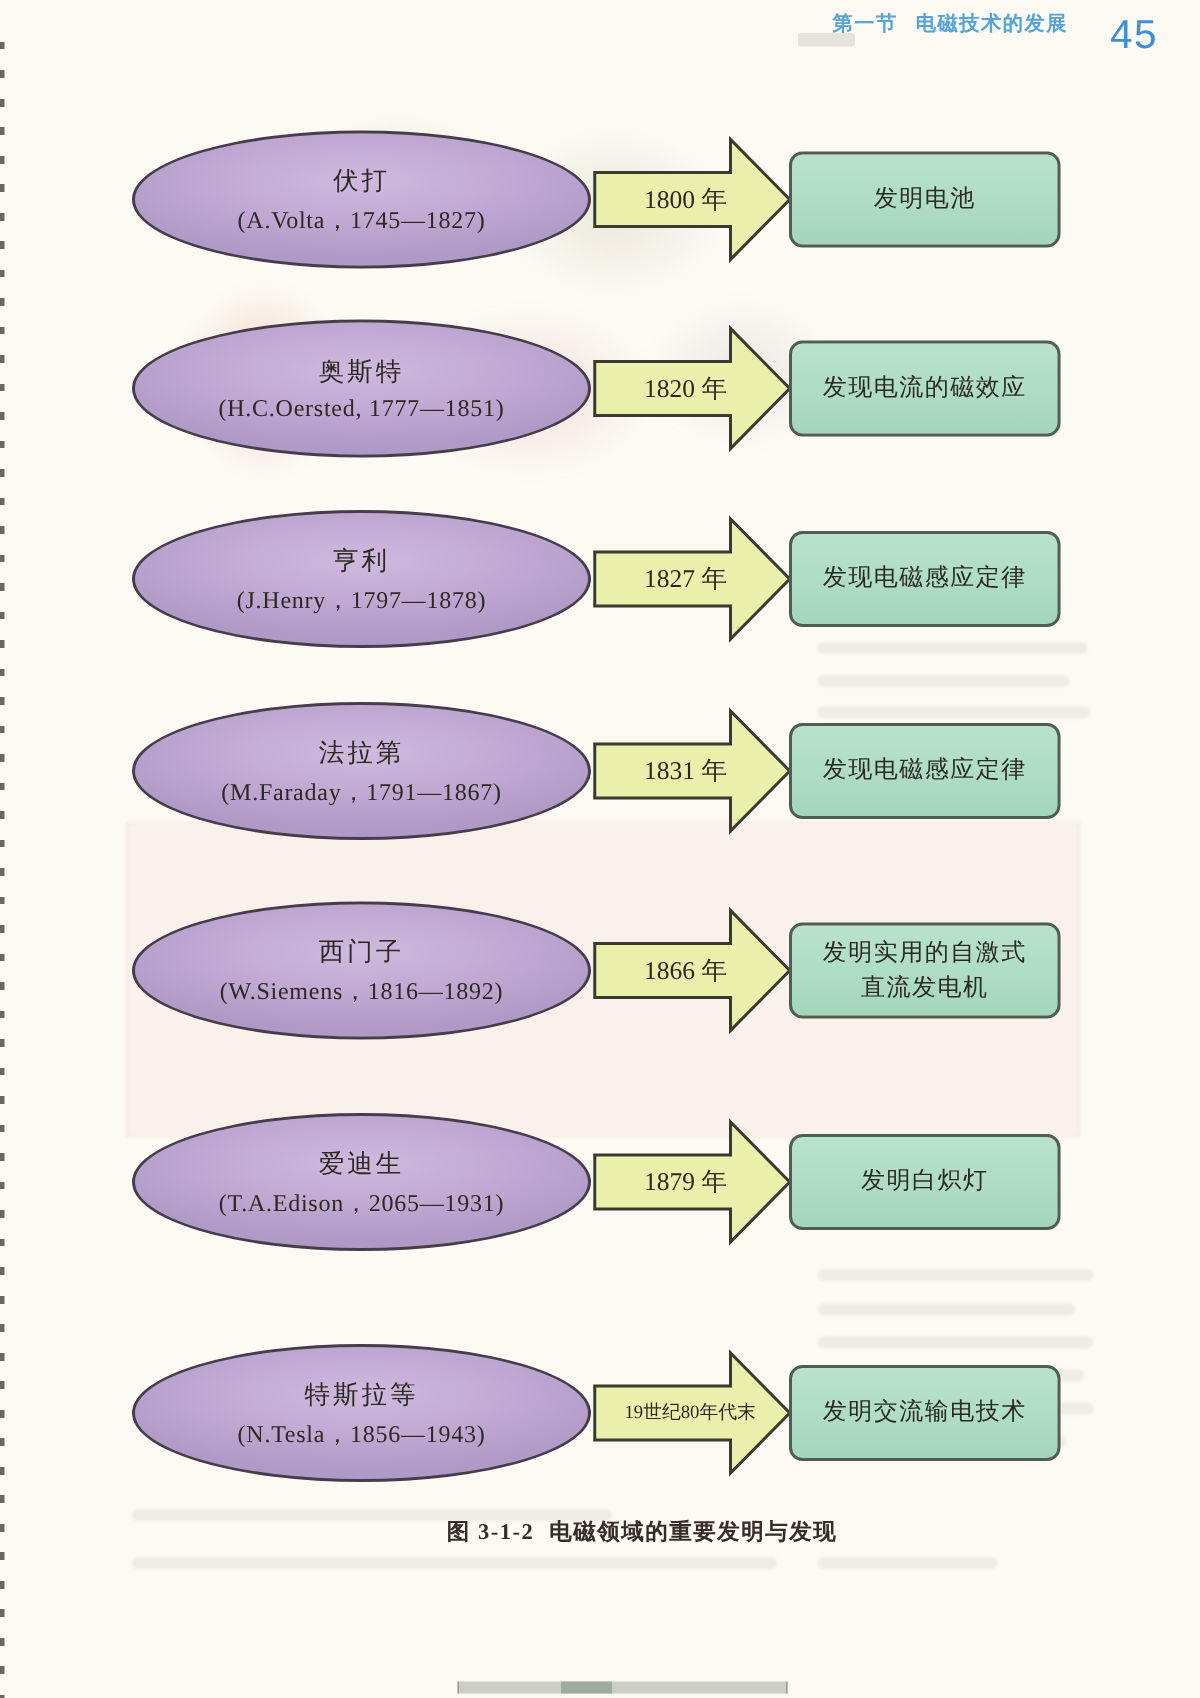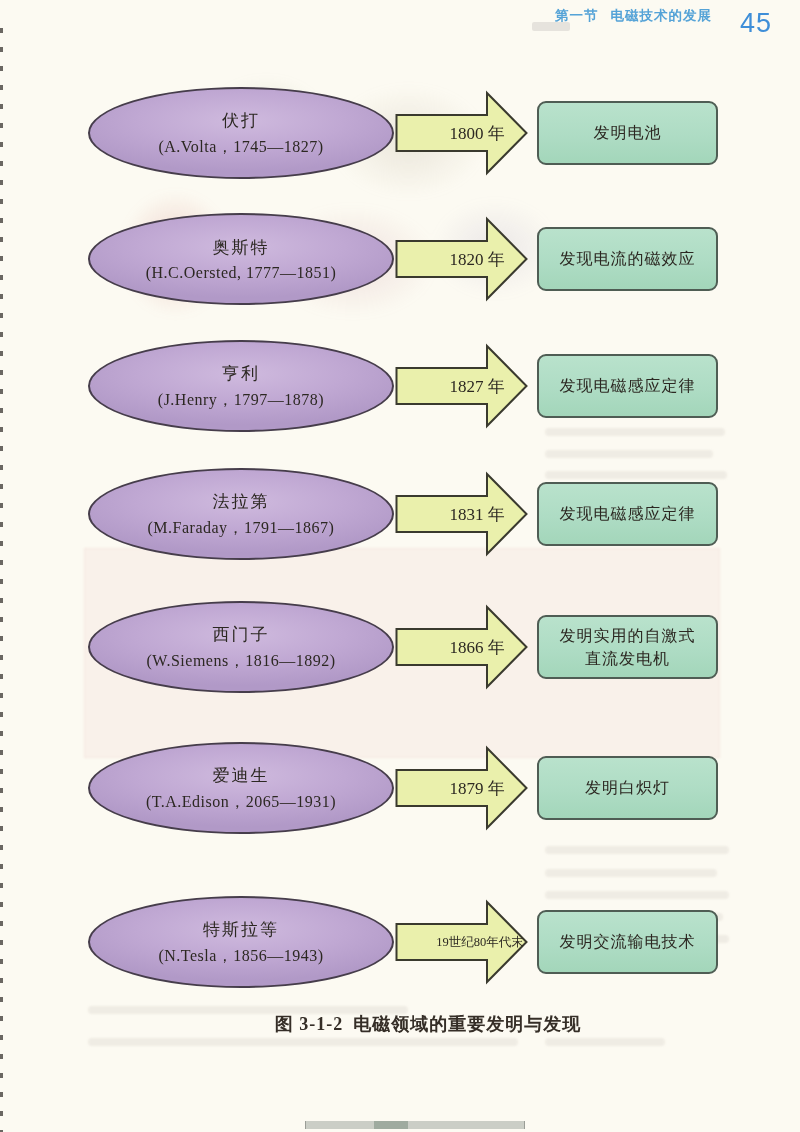--- a/index.html
+++ b/index.html
@@ -137,27 +137,26 @@
     stroke-linejoin: miter;
   }
   .year {
     position: absolute;
     left: 0; top: 50%;
     transform: translateY(-50%);
     width: 124px;
     text-align: center;
     font-size: 17px;
     color: var(--text-dark, #2c2822);
-    padding-left: 20px;
   }
   .row-smallyear .year { font-size: 12.5px; width: 130px; letter-spacing: 0; }
 
   .result {
     position: absolute;
-    left: 449px; top: 50%;
+    left: 438px; top: 50%;
     transform: translateY(-50%);
     width: 181px; height: 64px;
     box-sizing: border-box;
     border: 2px solid var(--box-border, #4f5d54);
     border-radius: 9px;
     background: linear-gradient(180deg, #b9e2cc 0%, var(--box-fill, #aedcc4) 55%, #a3d6ba 100%);
     display: flex;
     align-items: center;
     justify-content: center;
     text-align: center;
@@ -169,21 +168,21 @@
     letter-spacing: 1px;
     white-space: pre-line;
   }
 
   
   .caption {
     position: absolute;
     left: 56px; right: 0;
     top: 1012px;
     text-align: center;
-    font-size: 18px;
+    font-size: 15px;
     font-weight: bold;
     color: #352e27;
     letter-spacing: 1px;
   }
   .caption .fig-label { margin-right: 10px; }
 
   
   .bottom-bar {
     position: absolute;
     left: 305px; top: 1121px;

